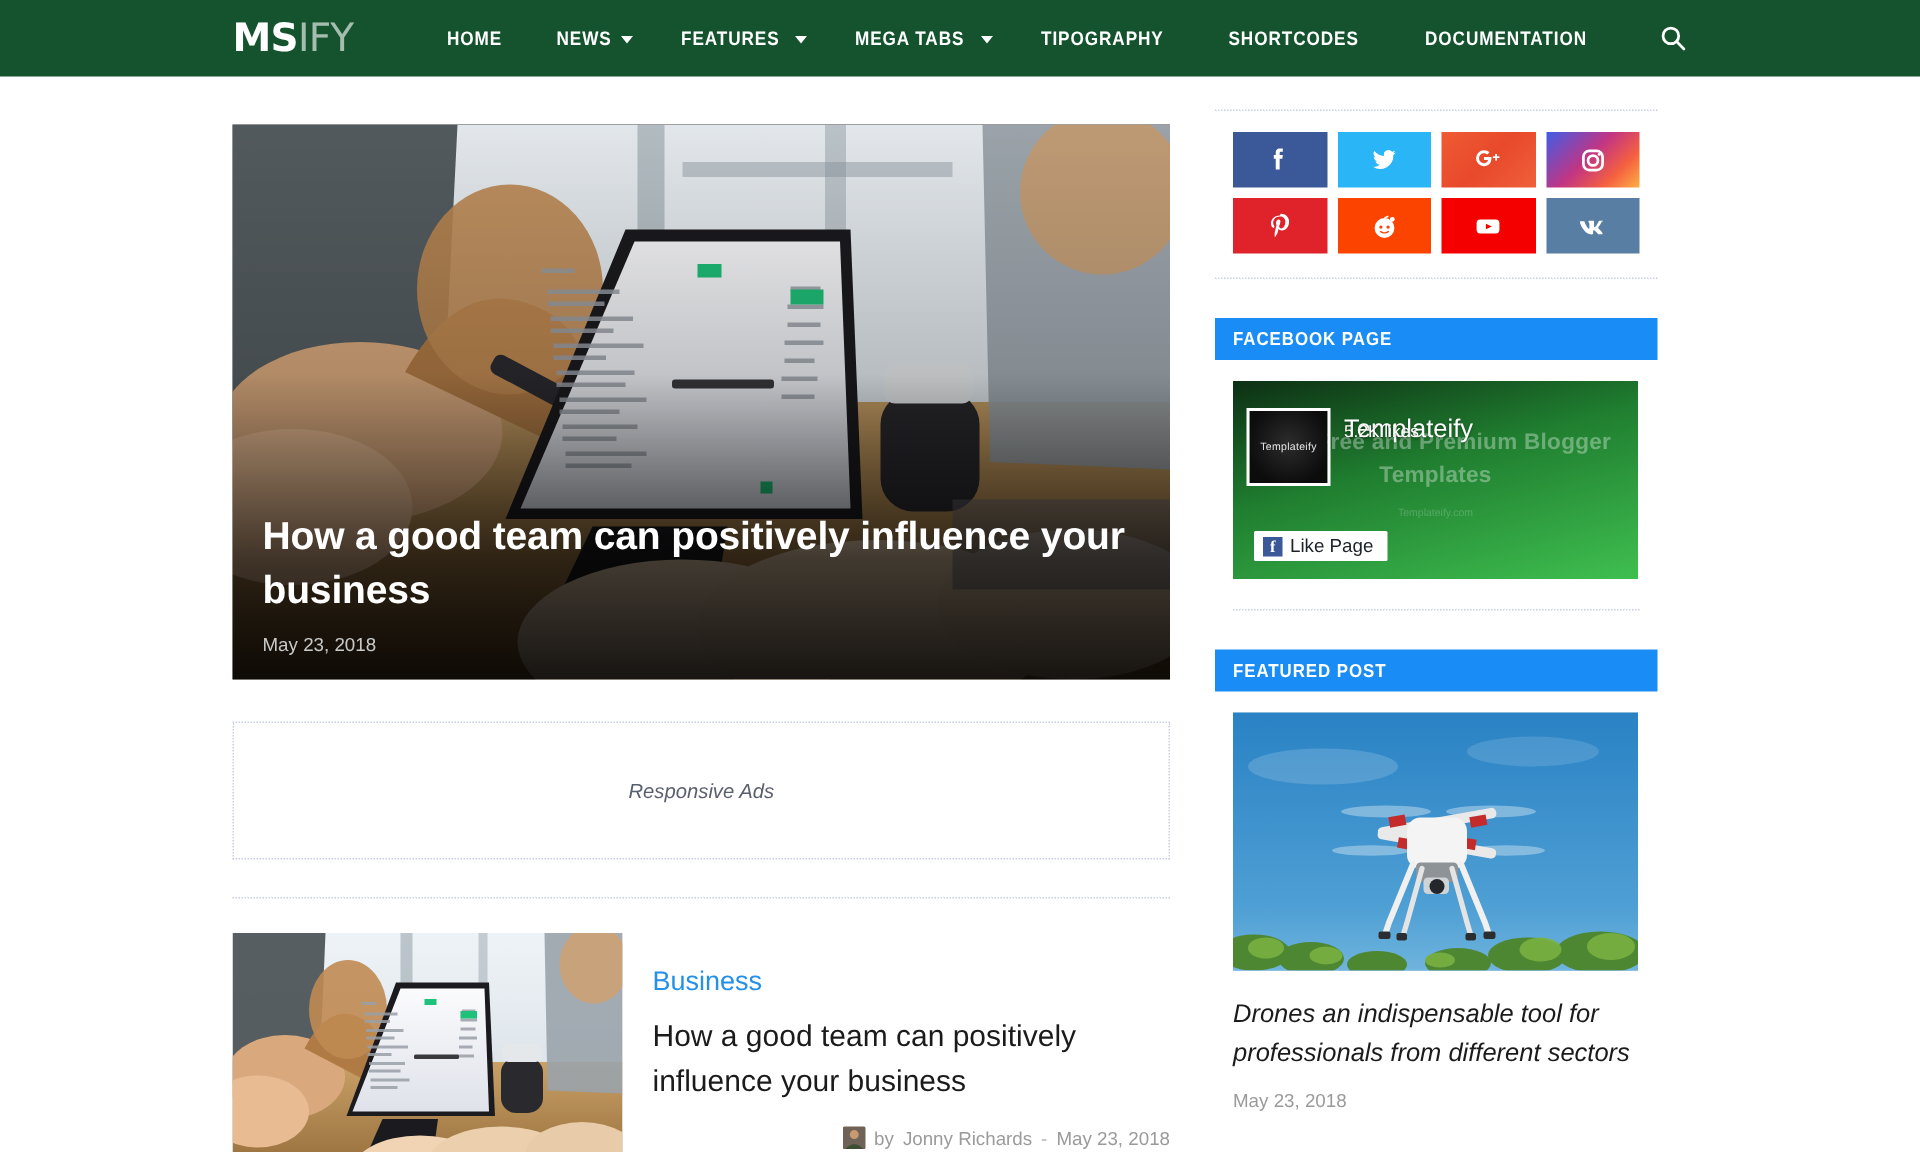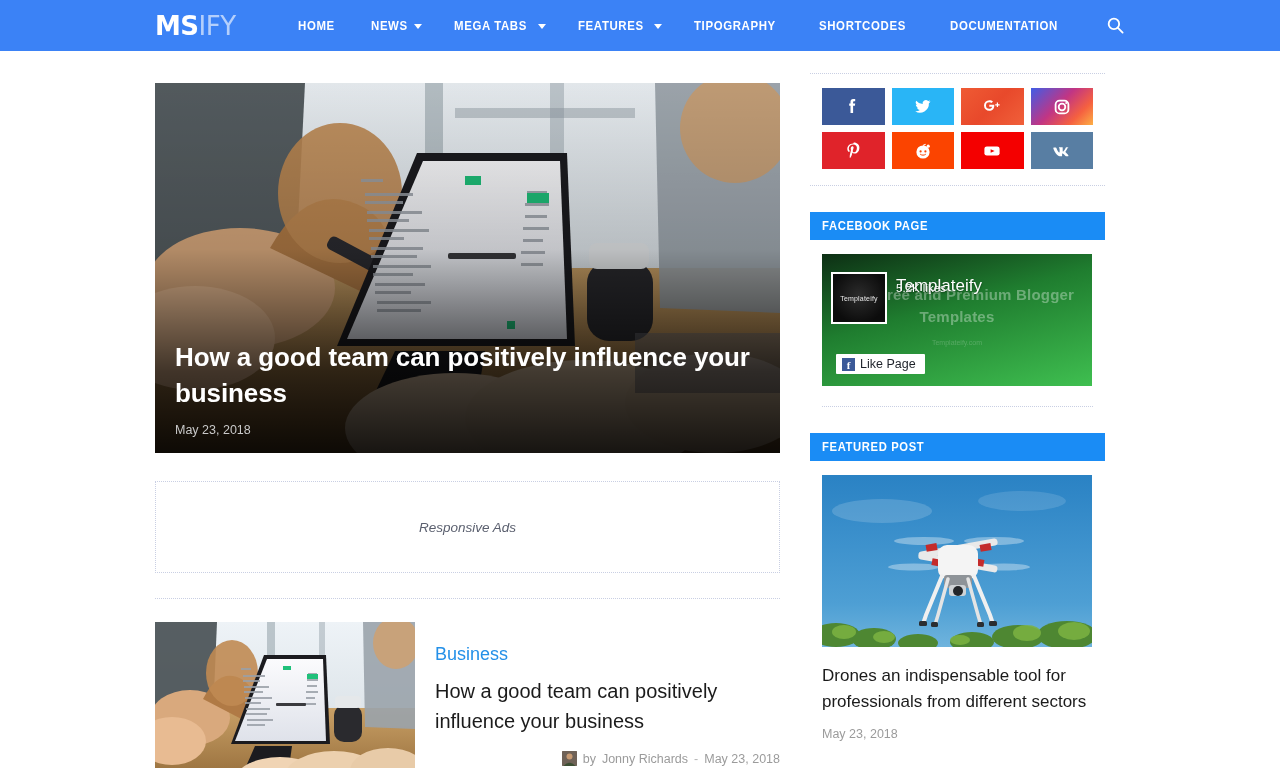--- a/index.html
+++ b/index.html
@@ -6,21 +6,21 @@
   html, body {
     width: 1280px; height: 768px;
     background: #ffffff;
     font-family: "Liberation Sans", sans-serif;
     overflow: hidden;
   }
 
   
   .navbar {
     width: 1280px; height: 51px;
-    background: #3b82f6;
+    background: #14532d;
     display: flex; align-items: center;
     position: relative;
   }
   .logo {
     margin-left: 155px;
     font-size: 26px; font-weight: 700;
     letter-spacing: -0.5px;
     font-family: "DejaVu Sans", sans-serif;
     display: flex; align-items: baseline;
     line-height: 1;
@@ -284,20 +284,21 @@
     position: relative; overflow: hidden;
     background: #2f87c8;
     cursor: pointer;
   }
   .feat-title {
     margin-top: 16px;
     font-size: 17px;
     line-height: 1.55;
     color: #1b1b1b;
     cursor: pointer;
+    font-style: italic;
   }
   .feat-date {
     margin-top: 11px;
     font-size: 12.5px;
     color: #9b9b9b;
   }
 </style>
 </head>
 <body>
 
@@ -308,25 +309,25 @@
   </div>
   <ul class="nav-menu" id="nav-menu">
       <li class="nav-item">
         <span class="nav-label">HOME</span>
       </li>
       <li class="nav-item">
         <span class="nav-label">NEWS</span>
         <span class="caret"></span>
       </li>
       <li class="nav-item">
-        <span class="nav-label">MEGA TABS</span>
+        <span class="nav-label">FEATURES</span>
         <span class="caret"></span>
       </li>
       <li class="nav-item">
-        <span class="nav-label">FEATURES</span>
+        <span class="nav-label">MEGA TABS</span>
         <span class="caret"></span>
       </li>
       <li class="nav-item">
         <span class="nav-label">TIPOGRAPHY</span>
       </li>
       <li class="nav-item">
         <span class="nav-label">SHORTCODES</span>
       </li>
       <li class="nav-item">
         <span class="nav-label">DOCUMENTATION</span>

